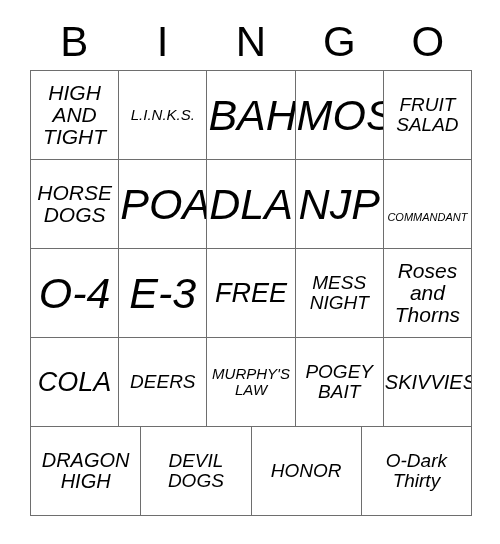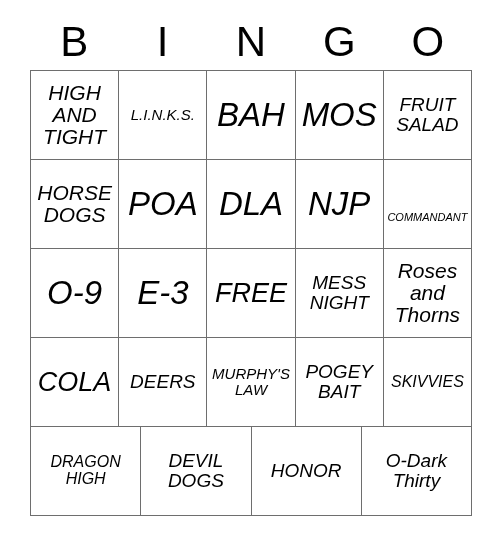--- a/index.html
+++ b/index.html
@@ -65,25 +65,25 @@
     overflow: hidden;
   }
   .cell-text {
     display: block;
     width: 100%;
     line-height: 1.04;
     white-space: pre-line;
     word-break: normal;
   }
   
-  .fs-xxl .cell-text { font-size: 33px; }
+  .fs-xxl .cell-text { font-size: 43px; }
   .fs-xl  .cell-text { font-size: 27px; }
   .fs-lg  .cell-text { font-size: 19px; }
   .fs-md  .cell-text { font-size: 21px; }
-  .fs-sm  .cell-text { font-size: 16px; }
+  .fs-sm  .cell-text { font-size: 20px; }
   .fs-xs  .cell-text { font-size: 15px; }
   .fs-xxs .cell-text { font-size: 11px; margin-top: 28px; }
 </style>
 </head>
 <body>
 
 <div id="card">
 
   <div id="header-row">
     <div class="header-letter">B</div>
@@ -130,21 +130,21 @@
       <div class="cell fs-xxl">
           <span class="cell-text">NJP</span>
         </div>
       <div class="cell fs-xxs">
           <span class="cell-text">COMMANDANT</span>
         </div>
     </div>
 
     <div class="grid-row">
       <div class="cell fs-xxl">
-          <span class="cell-text">O-9</span>
+          <span class="cell-text">O-4</span>
         </div>
       <div class="cell fs-xxl">
           <span class="cell-text">E-3</span>
         </div>
       <div class="cell fs-xl">
           <span class="cell-text">FREE</span>
         </div>
       <div class="cell fs-lg">
           <span class="cell-text">MESS
 NIGHT</span>

